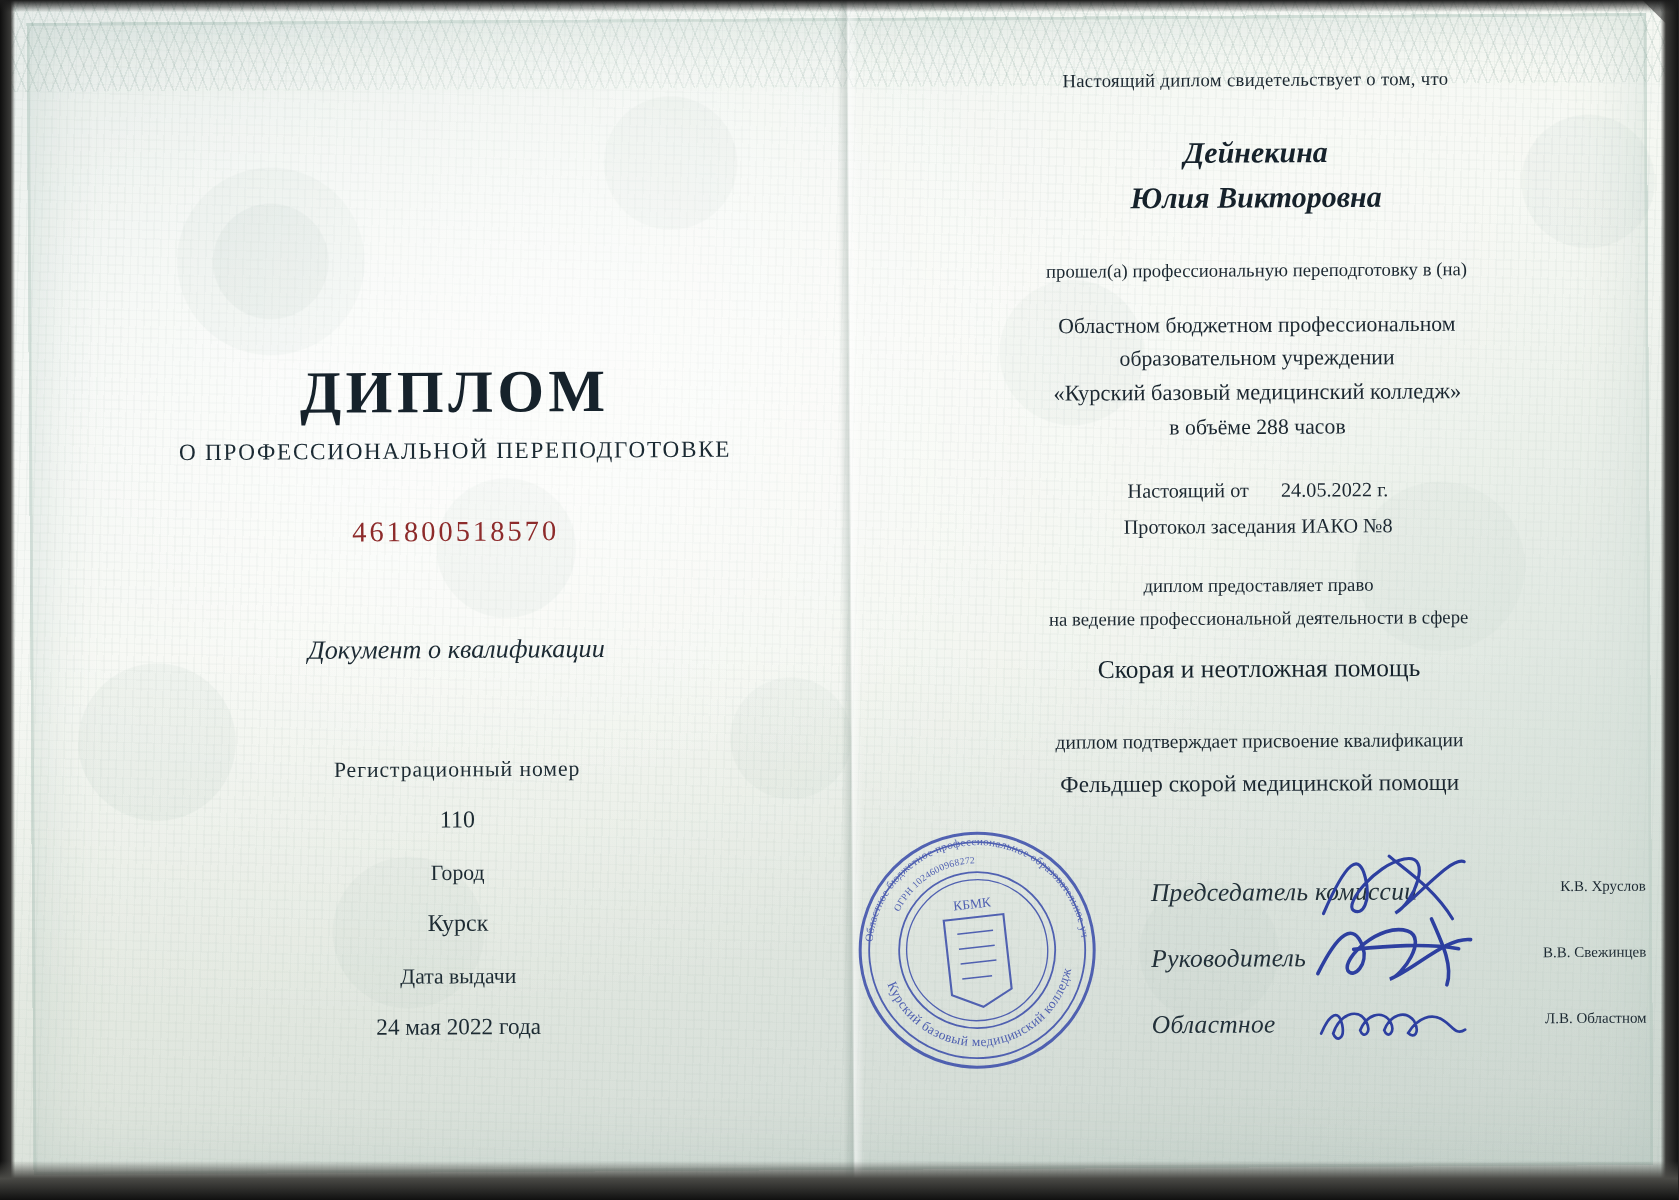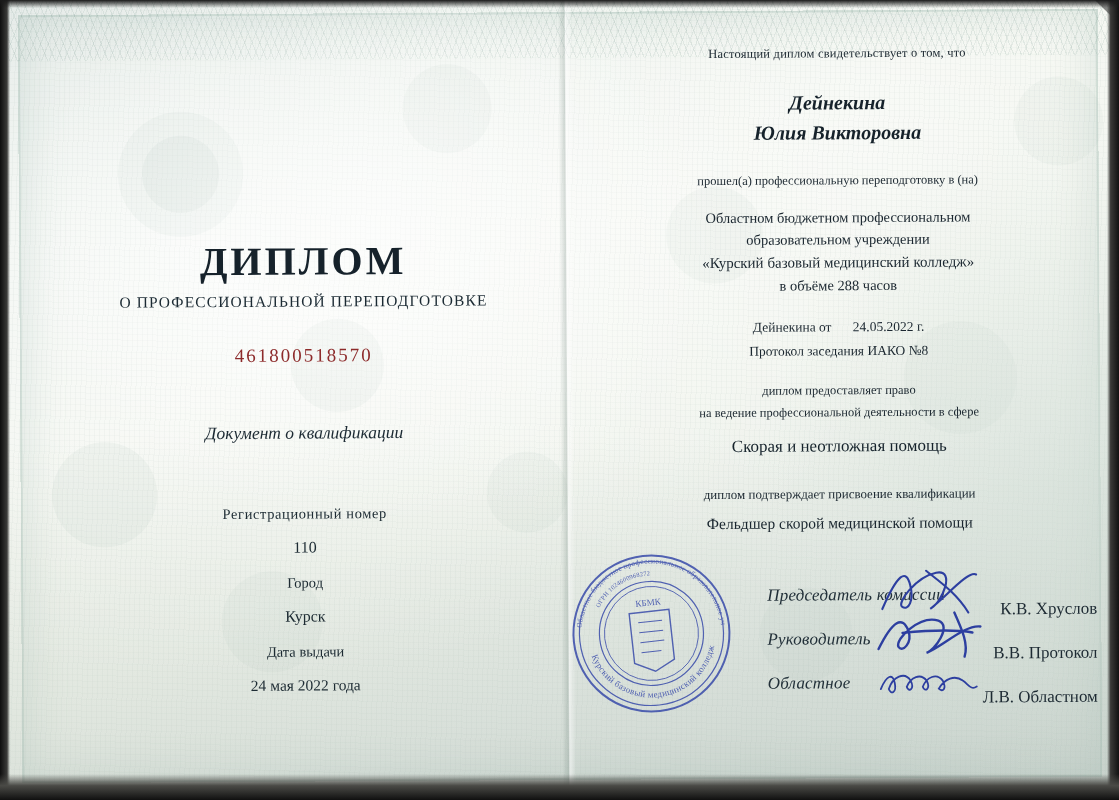--- a/index.html
+++ b/index.html
@@ -198,22 +198,22 @@
     left: 0;
     top: 6px;
     font-size: 17px;
     font-style: italic;
     letter-spacing: 0.2px;
     color: #223039;
   }
   .sig-name {
     position: absolute;
     right: 0;
-    top: 21px;
-    font-size: 17px;
+    top: 8px;
+    font-size: 10px;
     white-space: nowrap;
   }
   .scribble {
     position: absolute;
     left: 105px;
     top: -16px;
     width: 120px;
     height: 56px;
     pointer-events: none;
   }
@@ -275,21 +275,21 @@
         <div>Юлия Викторовна</div>
       </div>
       <div class="r-passed">прошел(а) профессиональную переподготовку в (на)</div>
       <div class="r-org">
         <div>Областном бюджетном профессиональном</div>
         <div>образовательном учреждении</div>
         <div class="quoted">«Курский базовый медицинский колледж»</div>
         <div>в объёме 288 часов</div>
       </div>
       <div class="r-decision">
-        <span>Дейнекина от</span>
+        <span>Настоящий от</span>
         <span class="dt">24.05.2022 г.</span>
       </div>
       <div class="r-protocol">Протокол заседания ИАКО №8</div>
       <div class="r-grants">диплом предоставляет право</div>
       <div class="r-grants2">на ведение профессиональной деятельности в сфере</div>
       <div class="r-sphere">Скорая и неотложная помощь</div>
       <div class="r-confirm">диплом подтверждает присвоение квалификации</div>
       <div class="r-qual">Фельдшер скорой медицинской помощи</div>
     </div>
 
@@ -326,21 +326,21 @@
         </svg>
         <span class="sig-name">К.В. Хруслов</span>
       </div>
       <div class="sig-row">
         <span class="sig-role">Руководитель</span>
         <svg class="scribble s2" viewBox="0 0 120 56">
           <path d="M6,42 C20,14 30,8 36,24 C40,36 30,46 26,40 C22,32 48,8 66,14 C80,19 62,44 54,46 C70,40 92,18 108,20"></path>
           <path d="M30,26 C52,24 78,22 100,26"></path>
           <path d="M82,6 C90,24 96,38 92,50"></path>
         </svg>
-        <span class="sig-name">В.В. Протокол</span>
+        <span class="sig-name">В.В. Свежинцев</span>
       </div>
       <div class="sig-row">
         <span class="sig-role">Областное</span>
         <svg class="scribble s3" viewBox="0 0 120 56">
           <path d="M8,38 C14,24 20,22 22,32 C24,42 18,44 16,38 C20,26 32,20 38,30 C42,38 36,42 34,36 C38,26 48,22 54,30 C58,38 52,42 50,36 C54,26 64,22 70,30 C74,38 70,42 66,38 C72,28 82,24 90,30 C96,34 98,40 104,36"></path>
         </svg>
         <span class="sig-name">Л.В. Областном</span>
       </div>
     </div>
 

